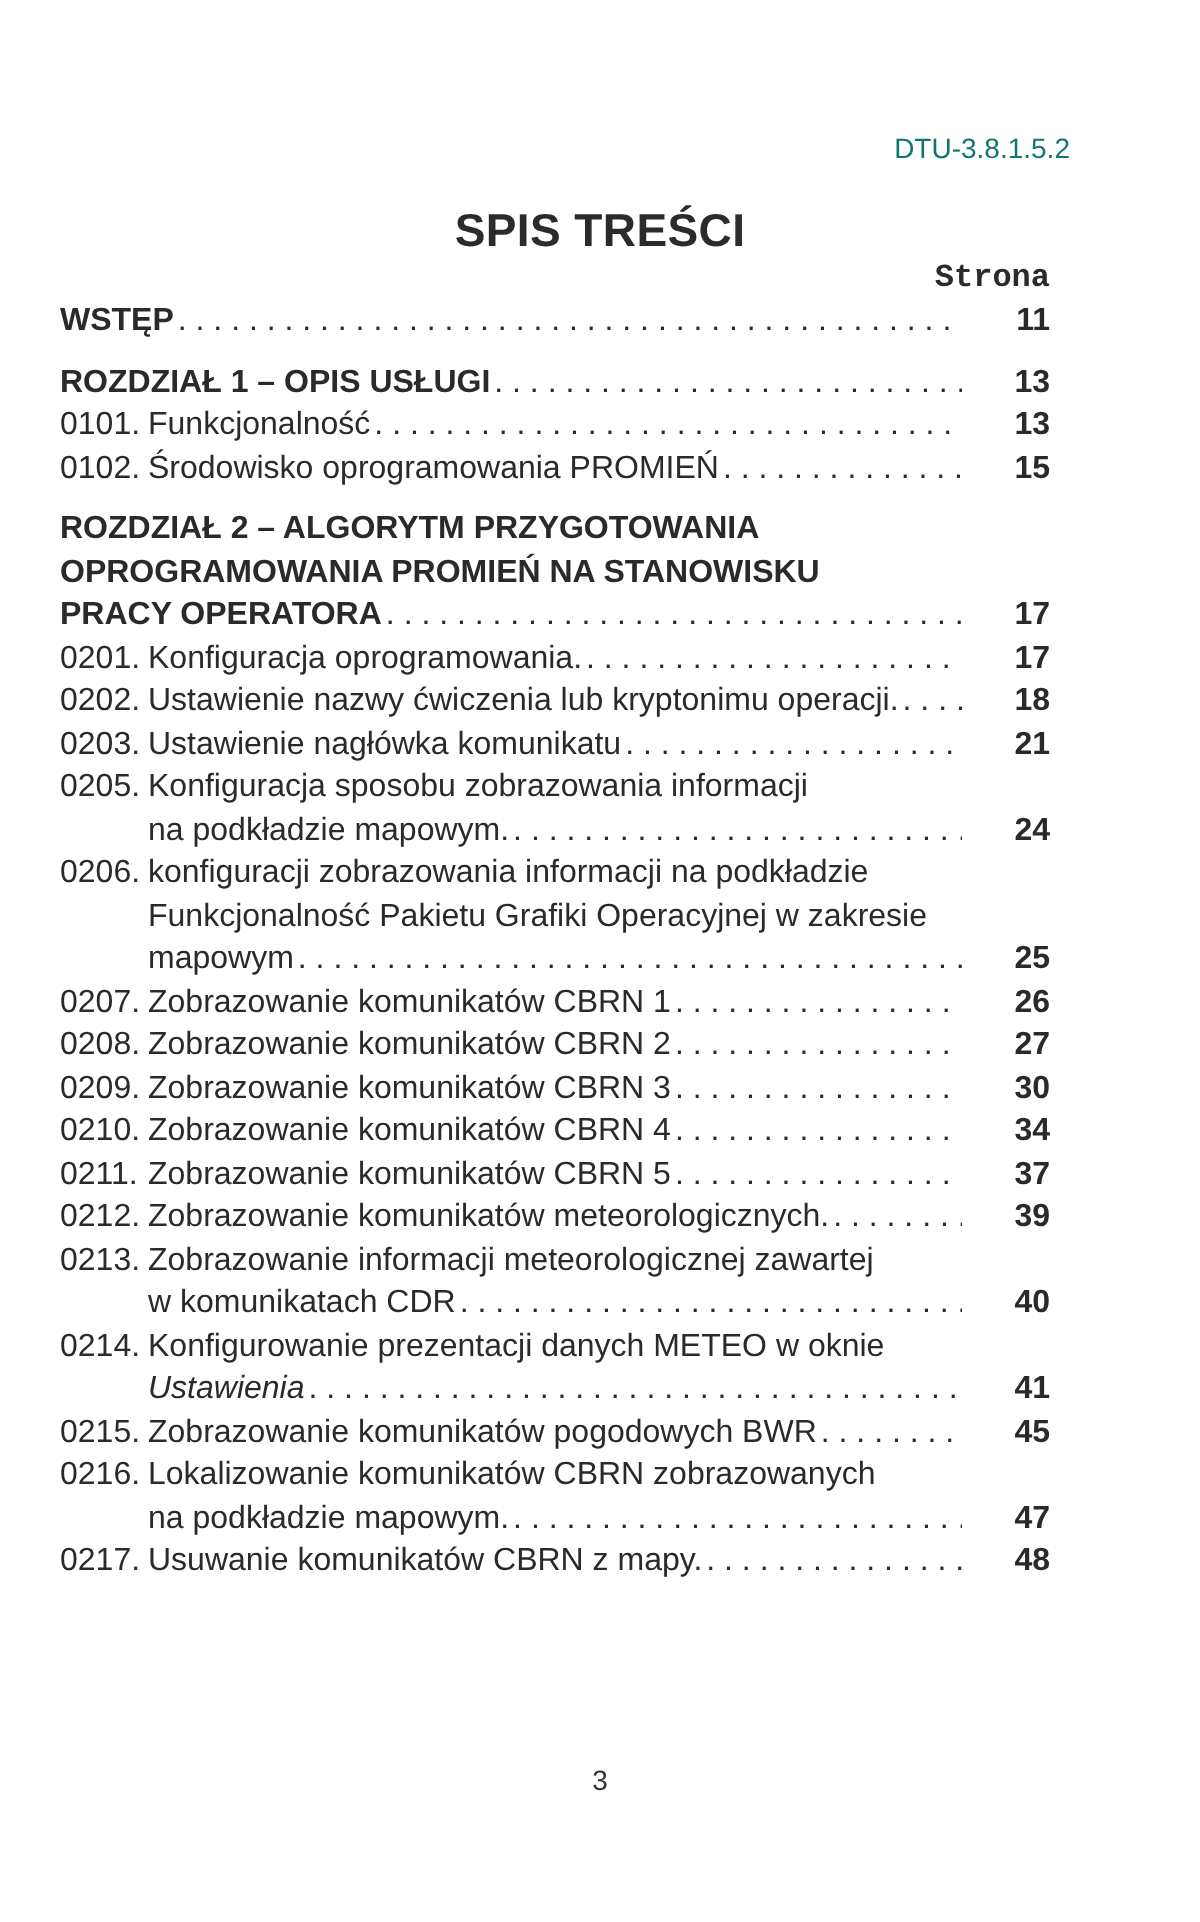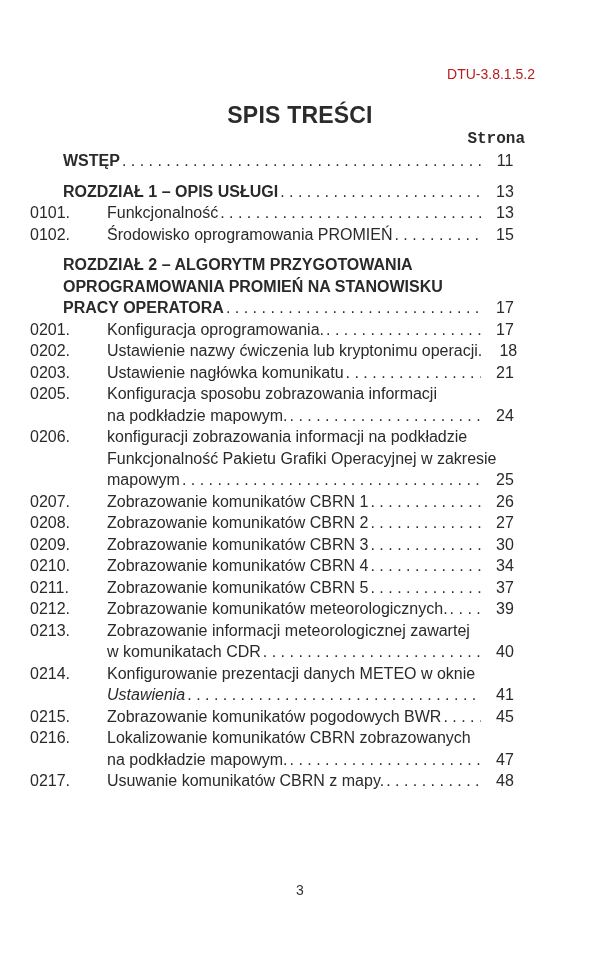--- a/index.html
+++ b/index.html
@@ -1,34 +1,34 @@
 <!DOCTYPE html>
 <html><head>
   <meta charset="utf-8">
   <style>
     html, body { margin: 0; padding: 0; background: #ffffff; }
     body { width: 600px; height: 961px; position: relative; overflow: hidden;
            font-family: "Liberation Sans", sans-serif; color: #2a2a2a; }
-    .doc-id { position: absolute; top: 66px; right: 65px; font-size: 14px; color: #b91c1c; }
+    .doc-id { position: absolute; top: 66px; right: 65px; font-size: 14px; color: #0f766e; }
     .title { position: absolute; top: 102px; left: 0; width: 600px; text-align: center;
              font-size: 23px; font-weight: bold; letter-spacing: 0.2px; color: #2b2b2b; }
     .strona { position: absolute; top: 130px; right: 75px; font-size: 16px; font-weight: bold; color: #2b2b2b; font-family: Liberation Mono, monospace; }
     .toc { position: absolute; top: 150px; left: 30px; width: 495px; }
     .entry { position: relative; font-size: 16px; line-height: 21.5px; }
     .entry.bold { font-weight: bold; }
     .entry.gap { margin-top: 9px; }
     .row { display: flex; align-items: baseline; }
     .num { width: 44px; flex: none; }
     .body-col { flex: 1; min-width: 0; }
-    .line { display: flex; align-items: baseline; margin-left: 33px; }
+    .line { display: flex; align-items: baseline; }
     .txt { white-space: nowrap; }
     .txt.it { font-style: italic; }
     .dots { flex: 1; overflow: hidden; white-space: nowrap; margin: 0 4px 0 2px; letter-spacing: 3.2px; font-weight: normal; }
     .dots::after { content: ". . . . . . . . . . . . . . . . . . . . . . . . . . . . . . . . . . . . . . . . . . . . . . . . . . . . . . . . . . . . . . . . . . . . ."; letter-spacing: 0; }
-    .page { width: 40px; flex: none; text-align: center; font-weight: normal; }
+    .page { width: 40px; flex: none; text-align: right; font-weight: bold; }
     .page-footer { position: absolute; top: 882px; left: 0; width: 600px; text-align: center; font-size: 14px; color: #333; }
   </style>
 </head>
 <body>
 
 <div class="doc-id">DTU-3.8.1.5.2</div>
 <div class="title">SPIS TREŚCI</div>
 <div class="strona">Strona</div>
 
 <div class="toc" id="toc">

